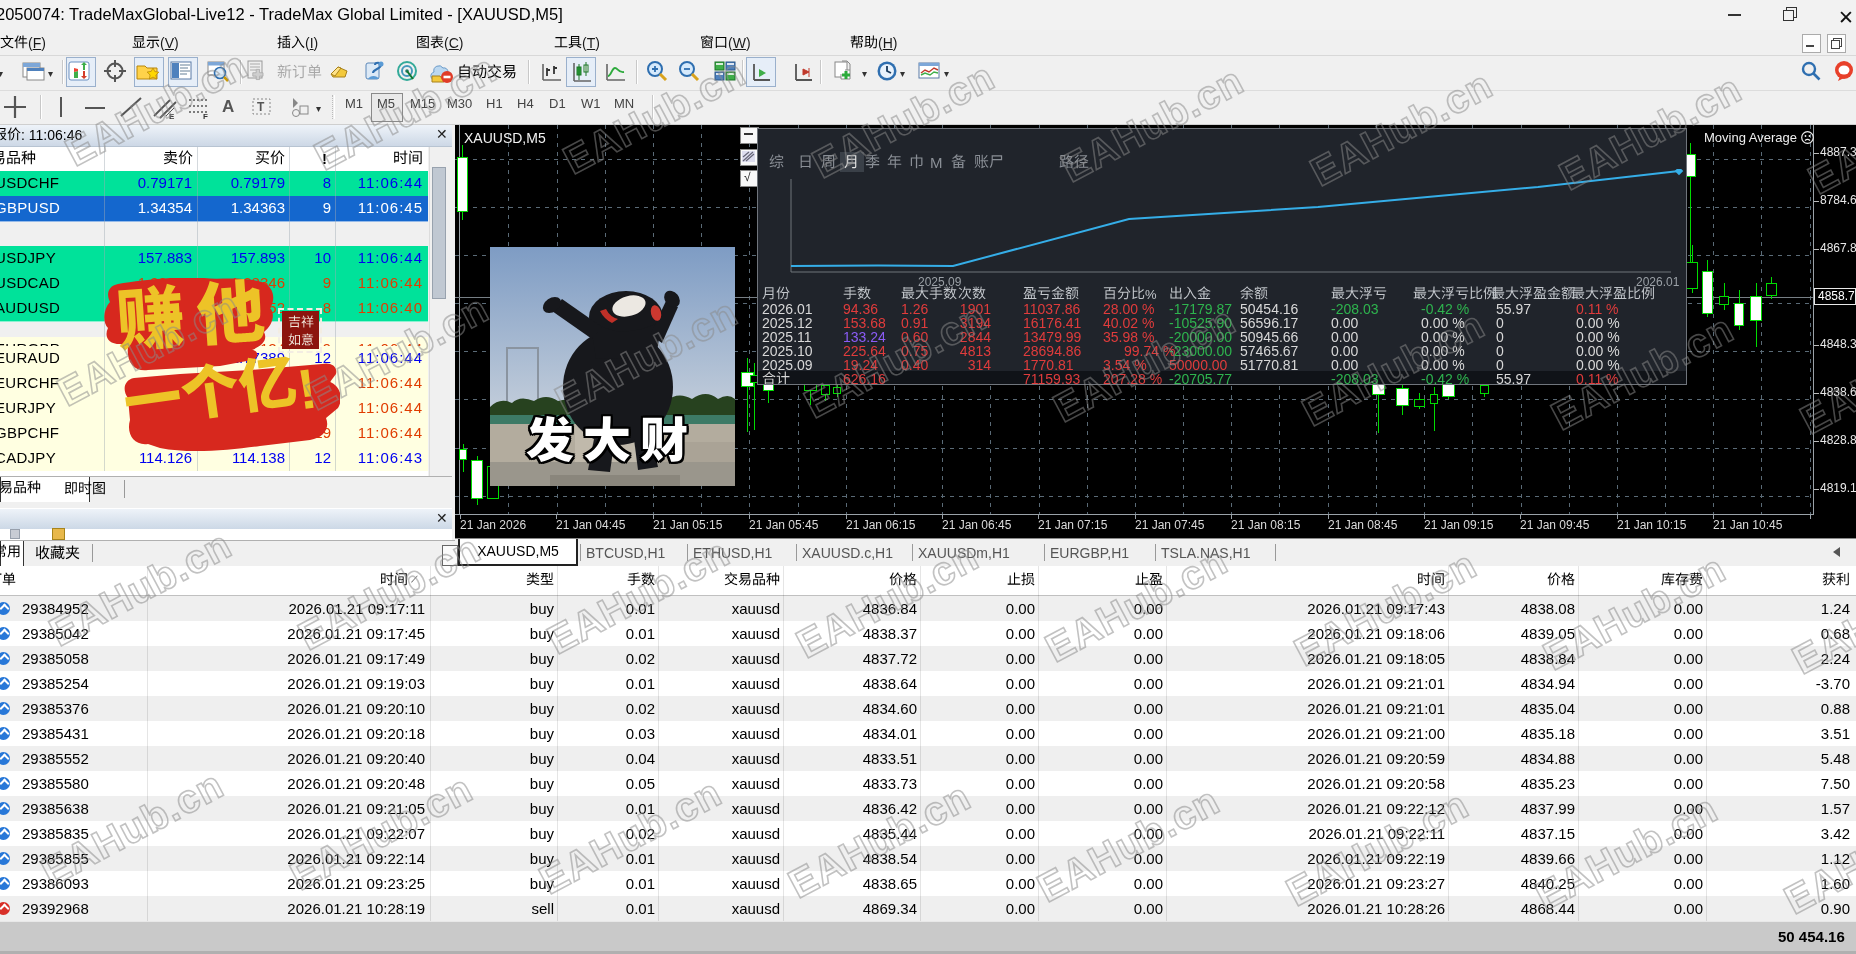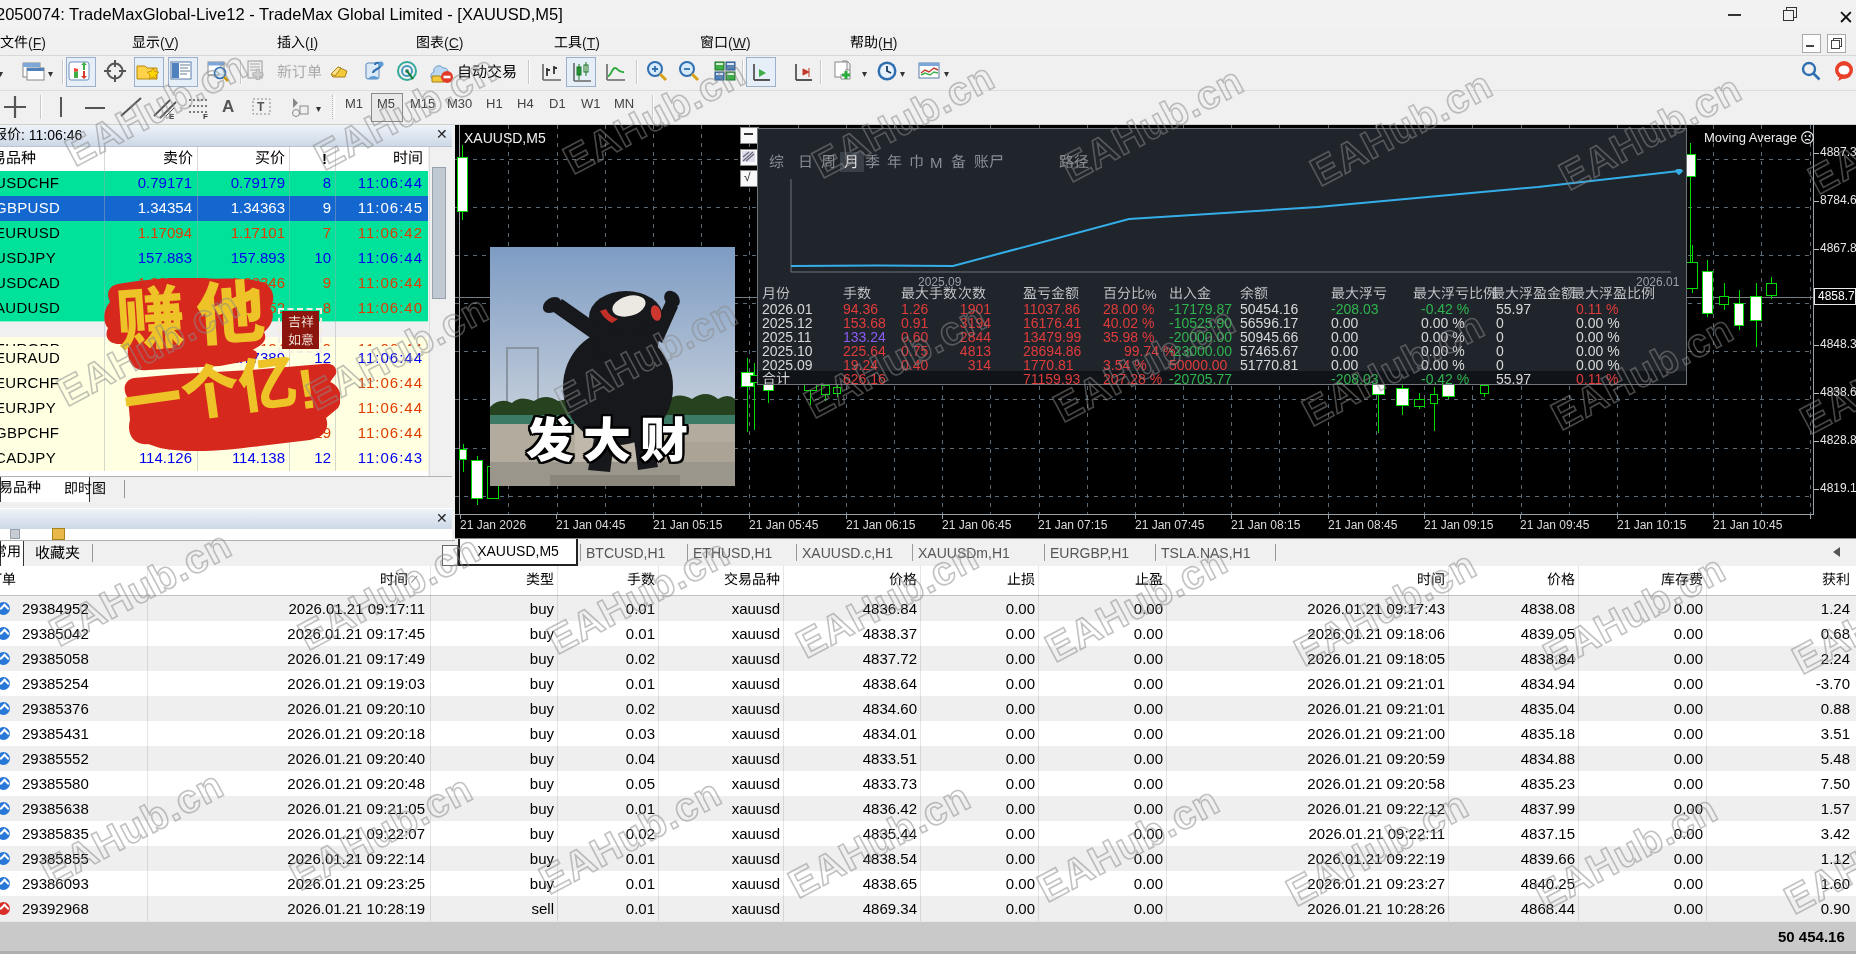--- a/index.html
+++ b/index.html
@@ -297,27 +297,20 @@
       <span style="left:197px;width:88px;text-align:right">0.79179</span>
       <span style="left:289px;width:42px;text-align:right">8</span>
       <span style="left:335px;width:88px;text-align:right;letter-spacing:1px">11:06:44</span>
     </div>
     <div class="mwrow" style="top:71px;background:#1467ce;border-bottom:1px solid rgba(255,255,255,.55);color:#ffffff">
       <span style="left:-5px;color:#fff;letter-spacing:.3px">GBPUSD</span>
       <span style="left:104px;width:88px;text-align:right">1.34354</span>
       <span style="left:197px;width:88px;text-align:right">1.34363</span>
       <span style="left:289px;width:42px;text-align:right">9</span>
       <span style="left:335px;width:88px;text-align:right;letter-spacing:1px">11:06:45</span>
-    </div>
-    <div class="mwrow" style="top:96px;background:#00e29a;border-bottom:1px solid rgba(255,255,255,.55);color:#e03c00">
-      <span style="left:-5px;color:#000;letter-spacing:.3px">EURUSD</span>
-      <span style="left:104px;width:88px;text-align:right">1.17094</span>
-      <span style="left:197px;width:88px;text-align:right">1.17101</span>
-      <span style="left:289px;width:42px;text-align:right">7</span>
-      <span style="left:335px;width:88px;text-align:right;letter-spacing:1px">11:06:42</span>
     </div>
     <div class="mwrow" style="top:121px;background:#00e29a;border-bottom:1px solid rgba(255,255,255,.55);color:#0000f0">
       <span style="left:-5px;color:#000;letter-spacing:.3px">USDJPY</span>
       <span style="left:104px;width:88px;text-align:right">157.883</span>
       <span style="left:197px;width:88px;text-align:right">157.893</span>
       <span style="left:289px;width:42px;text-align:right">10</span>
       <span style="left:335px;width:88px;text-align:right;letter-spacing:1px">11:06:44</span>
     </div>
     <div class="mwrow" style="top:146px;background:#00e29a;border-bottom:1px solid rgba(255,255,255,.55);color:#e03c00">
       <span style="left:-5px;color:#000;letter-spacing:.3px">USDCAD</span>

